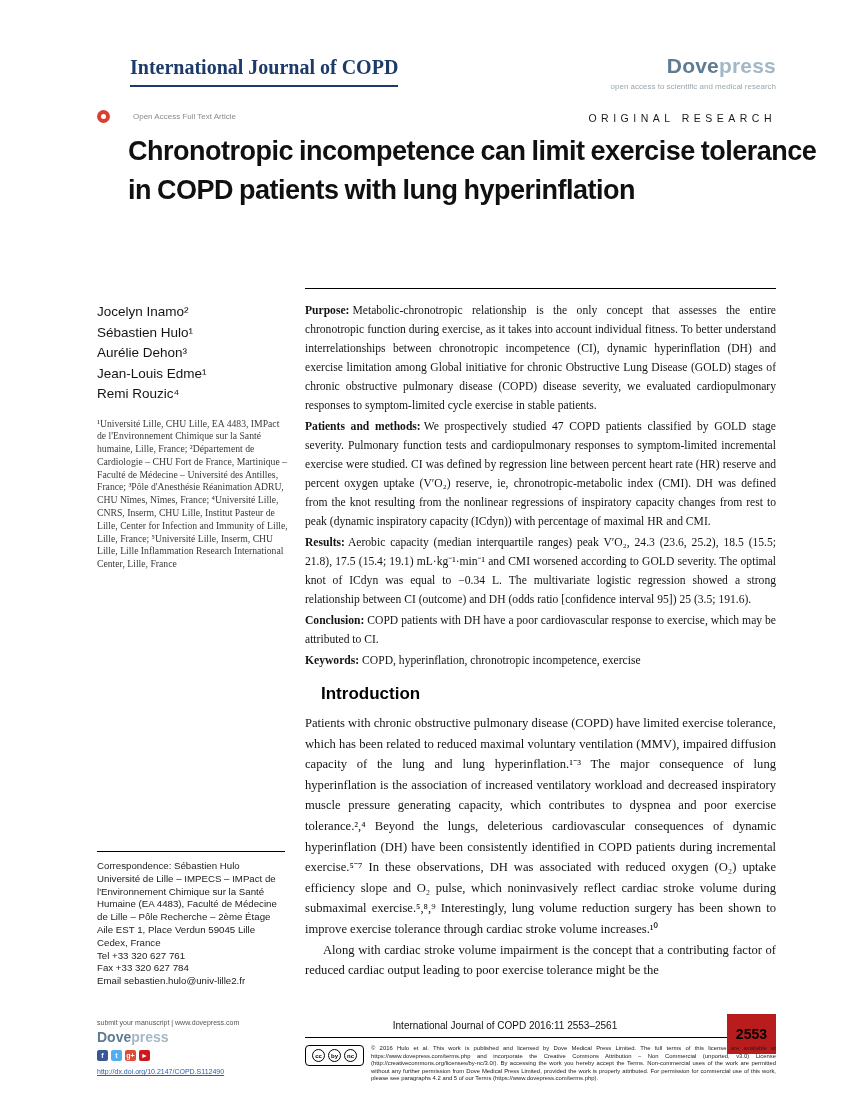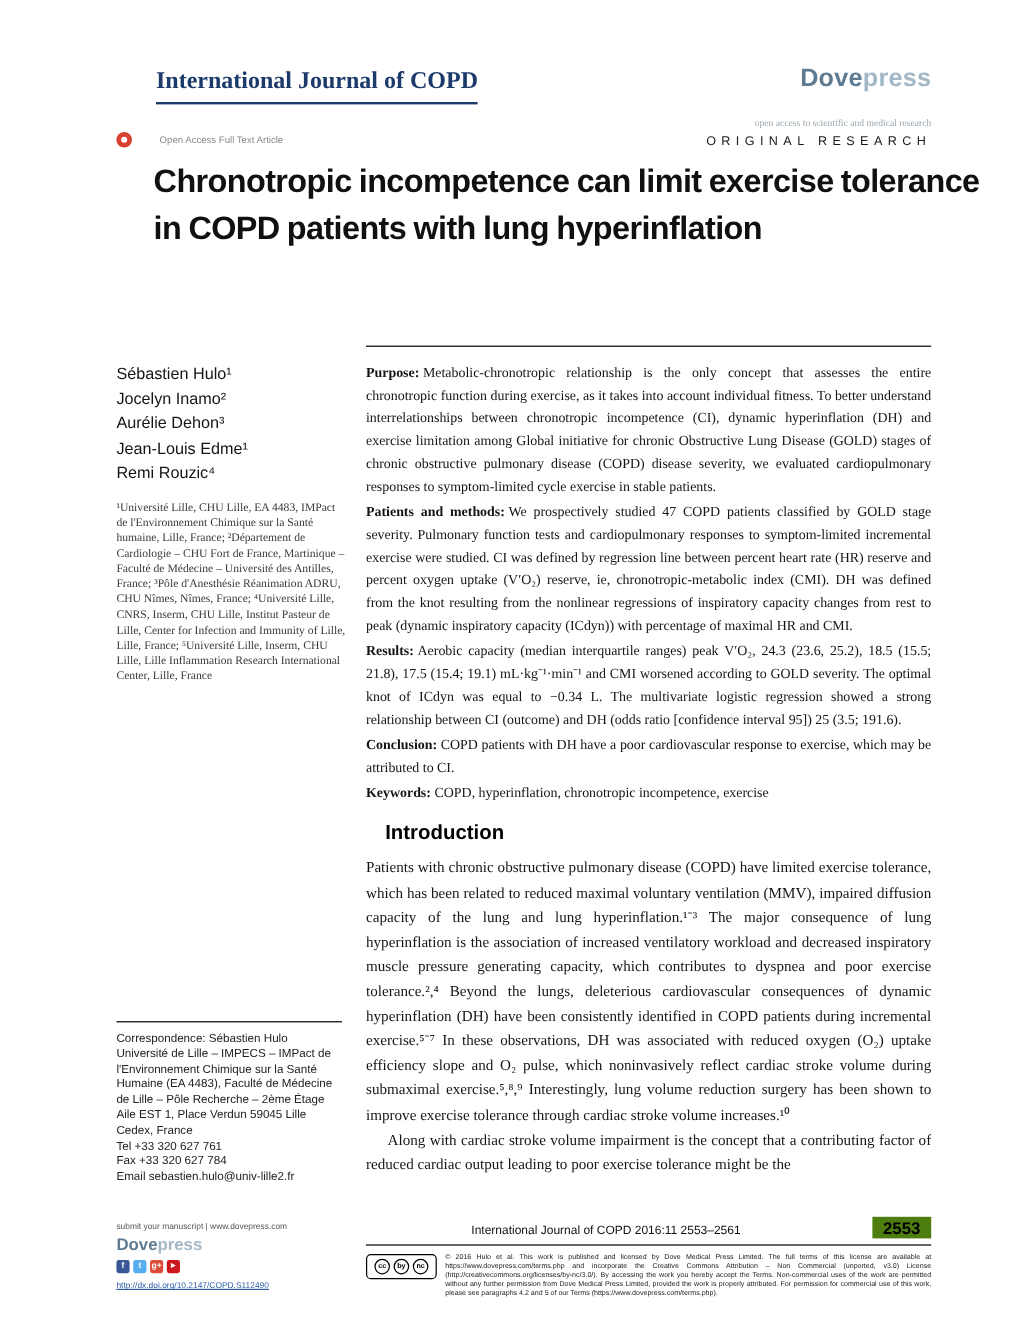--- a/index.html
+++ b/index.html
@@ -15,21 +15,21 @@
   .journal-name {
     position:absolute; left:97px; top:56px;
     font-family:"Liberation Serif", serif; font-weight:bold;
     font-size:20px; color:#1C3B6B;
     padding-bottom:6px; border-bottom:2.5px solid #1C3B6B;margin-left:33px;
   }
   .publisher-block { position:absolute; right:74px; top:54px; text-align:right; }
   .dovepress-logo { font-size:21px; font-weight:bold; letter-spacing:.2px; }
   .dove  { color:#5E7B92; }
   .press { color:#A3B8C6; }
-  .tagline { margin-top:20px; font-size:8px; color:#9AA6AD;font-family:Liberation Serif, serif; }
+  .tagline { margin-top:4px; font-size:8px; color:#9AA6AD; }
 
   .oa-row { position:absolute; left:97px; top:110px; display:flex; align-items:center; gap:23px; }
   .oa-icon { width:13px; height:13px; border-radius:50%; background:#D8402F; position:relative; display:inline-block; }
   .oa-icon .oa-dot { position:absolute; left:4px; top:4px; width:5px; height:5px; background:#fff; border-radius:50%; }
   .oa-label { font-size:8px; color:#8a8a8a; }
   .article-type { position:absolute; right:74px; top:112px; font-size:10.5px; letter-spacing:4.5px; color:#1a1a1a; }
 
   
   .title {
     position:absolute; left:97px; top:132px; width:700px;
@@ -74,22 +74,22 @@
     font-size:7px; font-weight:bold; display:flex; align-items:center; justify-content:center;
     cursor:pointer;
   }
   .fb { background:#3A5795; } .tw { background:#55ACEE; }
   .gp { background:#DD4B39; } .yt { background:#CC181E; }
   .doi { margin-top:7px; font-size:7px; color:#2B5DA6; text-decoration:underline; }
 
   .citation { position:absolute; left:305px; top:1020px; width:400px; text-align:center; font-size:10px; color:#111; }
   .footer-rule { position:absolute; left:305px; top:1037px; width:471px; border-top:1px solid #000; }
   .page-box {
-    position:absolute; right:74px; top:1014px; background:#4d7c0f;
-    padding:1px 9px; font-size:14px; font-weight:bold; color:#000;
+    position:absolute; right:74px; top:1014px; background:#b91c1c;
+    padding:12px 9px; font-size:14px; font-weight:bold; color:#000;
   }
   .license-row { position:absolute; left:305px; top:1045px; width:471px; display:flex; gap:7px; align-items:flex-start; }
   .cc-box {
     flex:0 0 auto; display:flex; gap:3px; align-items:center; justify-content:center;
     border:1.5px solid #000; border-radius:4px; padding:3px 6px; background:#fff; cursor:pointer;
   }
   .cc-badge {
     width:13px; height:13px; border:1.3px solid #000; border-radius:50%;
     font-size:6px; font-weight:bold; display:flex; align-items:center; justify-content:center;
     color:#000; text-transform:lowercase;
@@ -115,22 +115,22 @@
         <span class="oa-dot"></span>
       </span>
     <span class="oa-label">Open Access Full Text Article</span>
   </div>
   <div class="article-type">ORIGINAL RESEARCH</div>
 
   <h1 class="title">Chronotropic incompetence can limit exercise tolerance in COPD patients with lung hyperinflation</h1>
 
   <aside class="left-col">
     <div class="authors">
+      <div class="author">Jocelyn Inamo²</div>
       <div class="author">Sébastien Hulo¹</div>
-      <div class="author">Jocelyn Inamo²</div>
       <div class="author">Aurélie Dehon³</div>
       <div class="author">Jean-Louis Edme¹</div>
       <div class="author">Remi Rouzic⁴</div>
     </div>
     <p class="affiliations">¹Université Lille, CHU Lille, EA 4483, IMPact de l'Environnement Chimique sur la Santé humaine, Lille, France; ²Département de Cardiologie – CHU Fort de France, Martinique – Faculté de Médecine – Université des Antilles, France; ³Pôle d'Anesthésie Réanimation ADRU, CHU Nîmes, Nîmes, France; ⁴Université Lille, CNRS, Inserm, CHU Lille, Institut Pasteur de Lille, Center for Infection and Immunity of Lille, Lille, France; ⁵Université Lille, Inserm, CHU Lille, Lille Inflammation Research International Center, Lille, France</p>
   </aside>
 
   <aside class="correspondence">
     <p>Correspondence: Sébastien Hulo</p>
     <p>Université de Lille – IMPECS – IMPact de l'Environnement Chimique sur la Santé Humaine (EA 4483), Faculté de Médecine de Lille – Pôle Recherche – 2ème Étage Aile EST 1, Place Verdun 59045 Lille Cedex, France</p>

